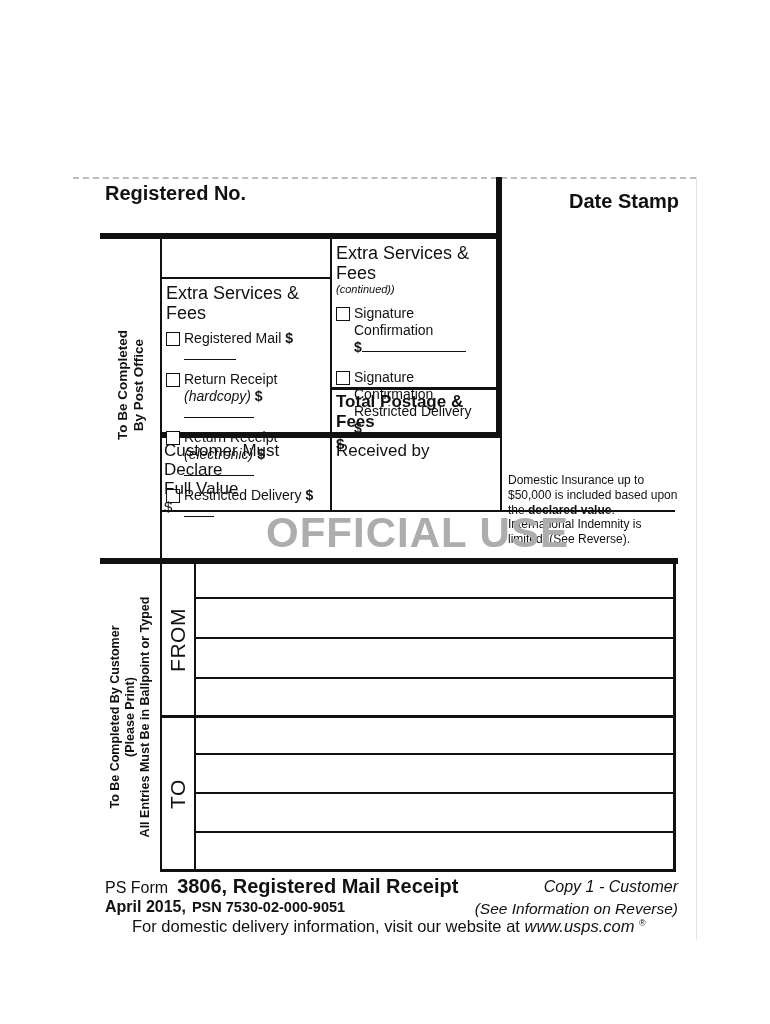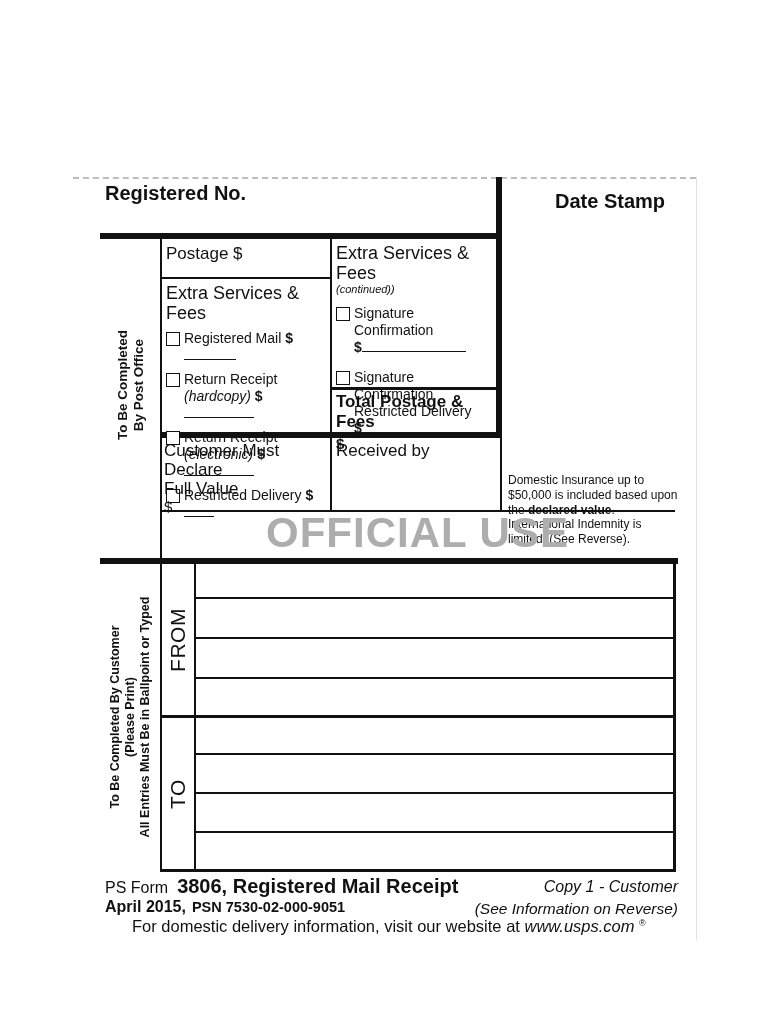--- a/index.html
+++ b/index.html
@@ -24,45 +24,41 @@
 </head>
 <body>
 
 <div id="page">
 
   <div class="dash" style="left:73px;top:177px;width:623px;"></div>
   <div class="abs" style="left:696px;top:177px;width:1px;height:763px;background:#e3e3e3;"></div>
 
   <div class="abs b" style="left:105px;top:182px;font-size:20px;">Registered No.</div>
   <div class="abs" style="left:258px;top:180px;width:232px;height:50px;"></div>
-  <div class="abs b" style="left:555px;top:190px;font-size:20px;">Date Stamp</div>
+  <div class="abs b" style="left:569px;top:190px;font-size:20px;">Date Stamp</div>
   <div class="abs" style="left:505px;top:215px;width:185px;height:220px;"></div>
 
   <div class="ln" style="left:496px;top:177px;width:6px;height:261px;"></div>
   <div class="ln" style="left:100px;top:233px;width:396px;height:6px;"></div>
 
   <div class="ln" style="left:160px;top:239px;width:2px;height:319px;"></div>
   <div class="ln" style="left:330px;top:239px;width:2px;height:273px;"></div>
   <div class="ln" style="left:160px;top:277px;width:172px;height:2px;"></div>
   <div class="ln" style="left:332px;top:387px;width:164px;height:3px;"></div>
   <div class="ln" style="left:160px;top:432px;width:342px;height:6px;"></div>
   <div class="ln" style="left:500px;top:438px;width:2px;height:74px;"></div>
   <div class="ln" style="left:160px;top:510px;width:515px;height:2px;"></div>
 
   <div class="rotwrap" style="left:101px;top:245px;width:60px;height:280px;">
     <div class="rot b" style="font-size:13.5px;line-height:16px;">
       <div>To Be Completed</div>
       <div>By Post Office</div>
     </div>
   </div>
 
-  <div class="abs" style="left:166px;top:244px;width:160px;font-size:17px;">
-    <span>Postage $</span>
-    <span class="abs" style="left:78px;top:0;width:80px;height:30px;"></span>
-  </div>
 
   <div class="abs" style="left:166px;top:283px;width:162px;">
     <div class="cellhead">Extra Services &amp; Fees</div>
 
     <div class="citem">
       <span class="chk"></span>
       <span><span>Registered Mail</span>
         <span class="b">$</span><span class="mline w52"></span></span>
     </div>
 

